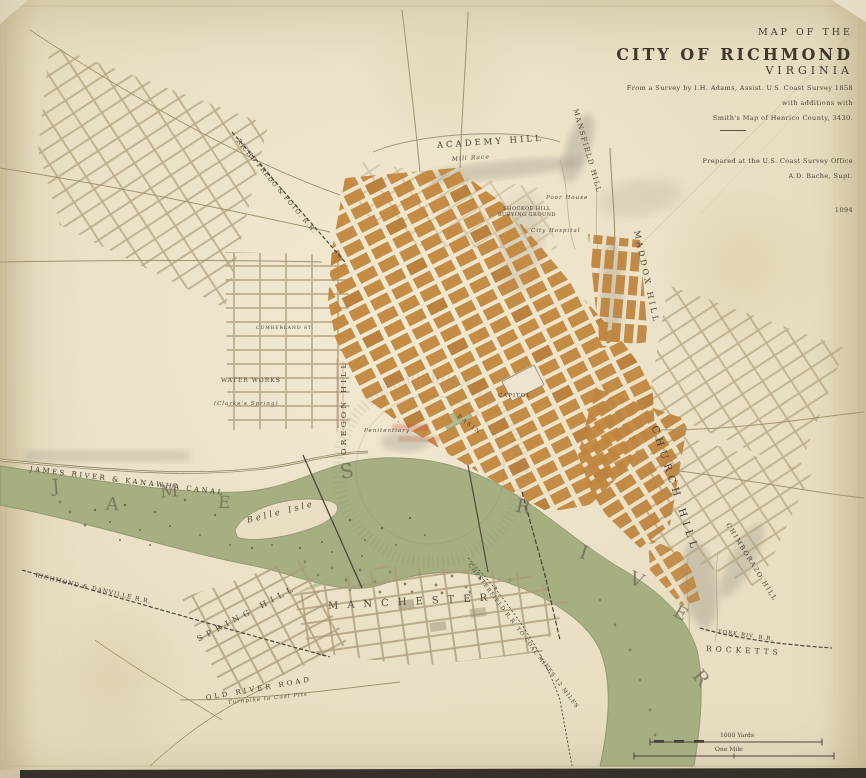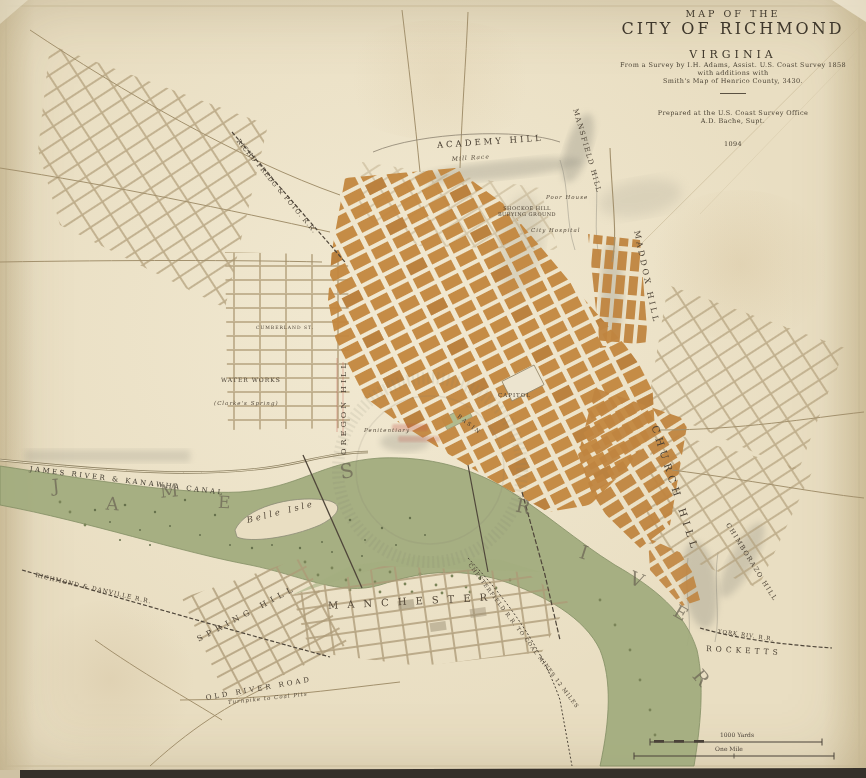--- a/index.html
+++ b/index.html
@@ -16,27 +16,27 @@
   .stain{position:absolute;border-radius:50%;pointer-events:none;}
   .s1{left:640px;top:190px;width:200px;height:150px;background:radial-gradient(circle,rgba(186,155,104,.18),rgba(186,155,104,0) 70%);}
   .s2{left:20px;top:600px;width:180px;height:160px;background:radial-gradient(circle,rgba(170,140,95,.15),rgba(170,140,95,0) 70%);}
   .s3{left:330px;top:20px;width:220px;height:120px;background:radial-gradient(circle,rgba(190,160,110,.12),rgba(190,160,110,0) 70%);}
 
   .lbl{position:absolute;color:#4b4134;white-space:nowrap;line-height:1.1;transform-origin:0 50%;letter-spacing:1px;}
   .lbl.i{font-style:italic;color:#554a3b;}
   .lbl.c{white-space:normal;text-align:center;}
   .big-letter{position:absolute;color:#6b6454;opacity:.72;line-height:1;transform-origin:center;}
 
-  .title-block{position:absolute;left:613px;top:8px;width:240px;text-align:center;color:#3e372b;}
+  .title-block{position:absolute;left:613px;top:26px;width:240px;text-align:right;color:#3e372b;}
   .t-kicker{font-size:9.5px;letter-spacing:3px;}
-  .t-title{font-size:16px;letter-spacing:3px;margin-top:0;}
-  .t-sub{font-size:11px;letter-spacing:4px;margin-top:10px;}
-  .t-line{font-size:6.5px;letter-spacing:.4px;margin-top:0;color:#4a4234;}
+  .t-title{font-size:16px;letter-spacing:3px;margin-top:8px;font-weight:bold;}
+  .t-sub{font-size:11px;letter-spacing:4px;margin-top:0;}
+  .t-line{font-size:6.5px;letter-spacing:.4px;margin-top:7px;color:#4a4234;}
   .t-rule{width:26px;height:1px;background:#5a5142;margin:8px auto 0;}
-  .t-gap{margin-top:15px;}
+  .t-gap{margin-top:26px;}
 </style>
 </head>
 <body>
 
 <div id="map">
   <div class="stain s1"></div>
   <div class="stain s2"></div>
   <div class="stain s3"></div>
 
   <svg class="art" width="866" height="778" viewBox="0 0 866 778">

